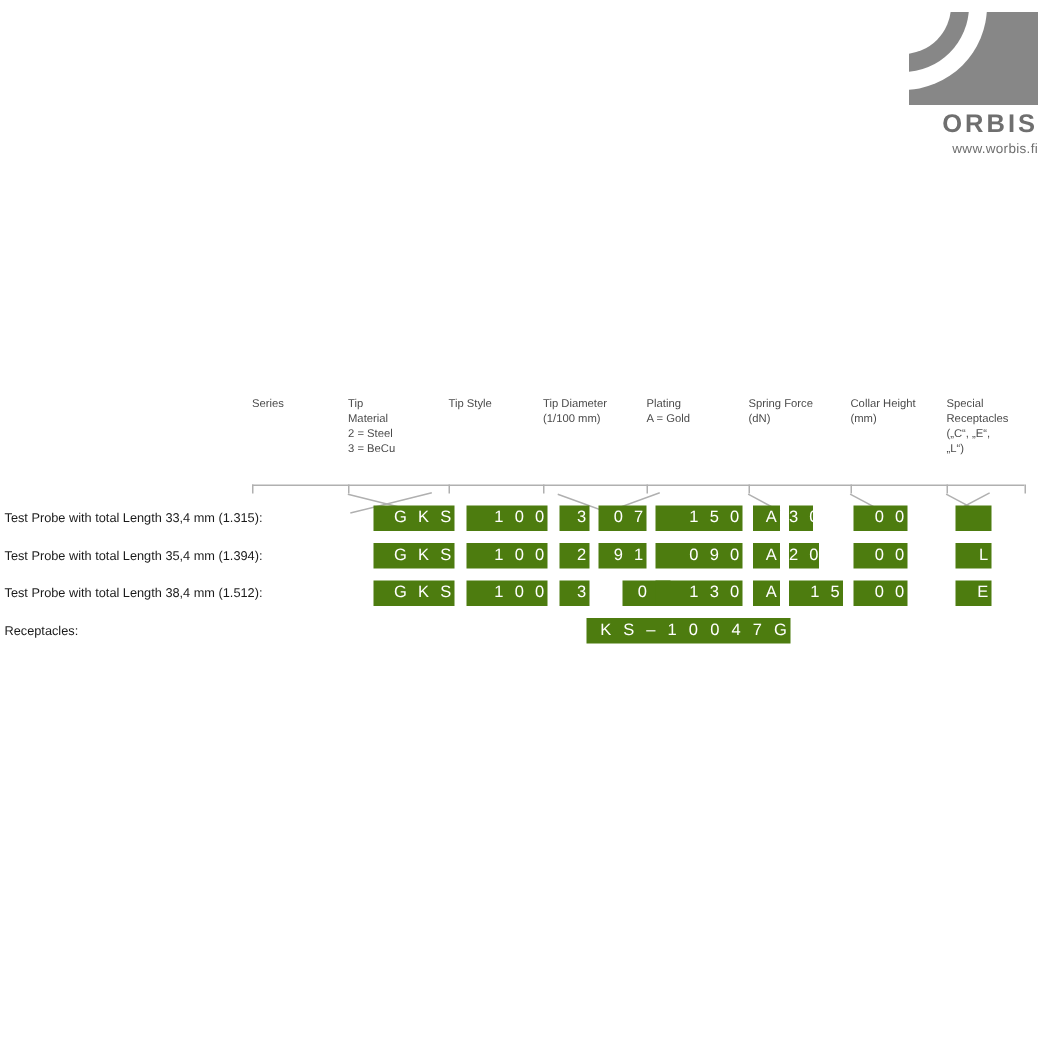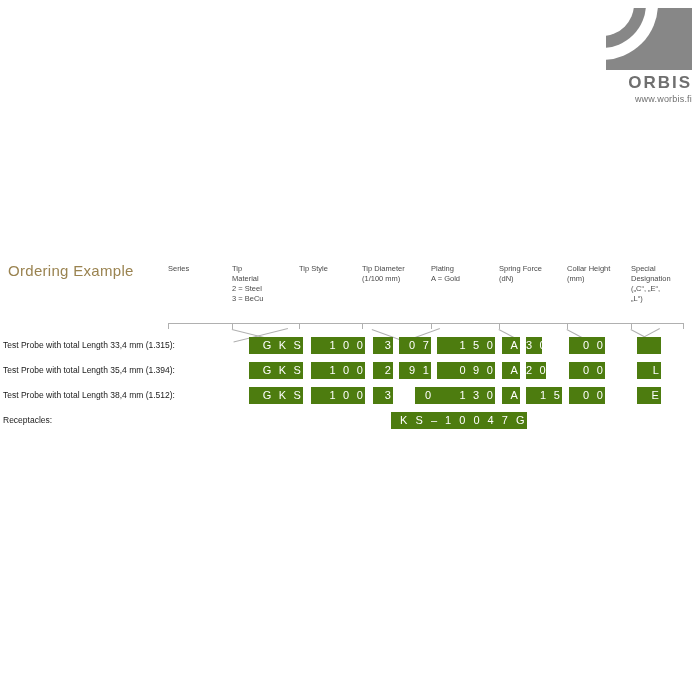--- a/index.html
+++ b/index.html
@@ -149,38 +149,37 @@
     <div class="swoosh"></div>
     <div class="swoosh2"></div>
     <div class="swoosh3"></div>
   </div>
   <div class="logo-text">ORBIS</div>
   <div class="logo-url">www.worbis.fi</div>
 </div>
 
 <div class="diagram">
 
-  <div class="heading">Ordering Example</div>
 
   <div class="col-label" style="left:168px; top:14px; width:52px;">Series</div>
   <div class="col-label" style="left:232px; top:14px; width:58px; white-space:pre-line;">Tip
 Material
 2 = Steel
 3 = BeCu</div>
   <div class="col-label" style="left:299px; top:14px; width:60px;">Tip Style</div>
   <div class="col-label" style="left:362px; top:14px; width:64px; white-space:pre-line;">Tip Diameter
 (1/100 mm)</div>
   <div class="col-label" style="left:431px; top:14px; width:60px; white-space:pre-line;">Plating
 A = Gold</div>
   <div class="col-label" style="left:499px; top:14px; width:64px; white-space:pre-line;">Spring Force
 (dN)</div>
   <div class="col-label" style="left:567px; top:14px; width:60px; white-space:pre-line;">Collar Height
 (mm)</div>
   <div class="col-label" style="left:631px; top:14px; width:62px; white-space:pre-line;">Special
-Designation
+Receptacles
 („C“, „E“,
 „L“)</div>
 
   <div class="rule" style="left:168px; top:73px; width:515px;"></div>
   <div class="tick" style="left:168px; top:73px; height:6px;"></div>
   <div class="tick" style="left:232px; top:73px; height:6px;"></div>
   <div class="tick" style="left:299px; top:73px; height:6px;"></div>
   <div class="tick" style="left:362px; top:73px; height:6px;"></div>
   <div class="tick" style="left:431px; top:73px; height:6px;"></div>
   <div class="tick" style="left:499px; top:73px; height:6px;"></div>

